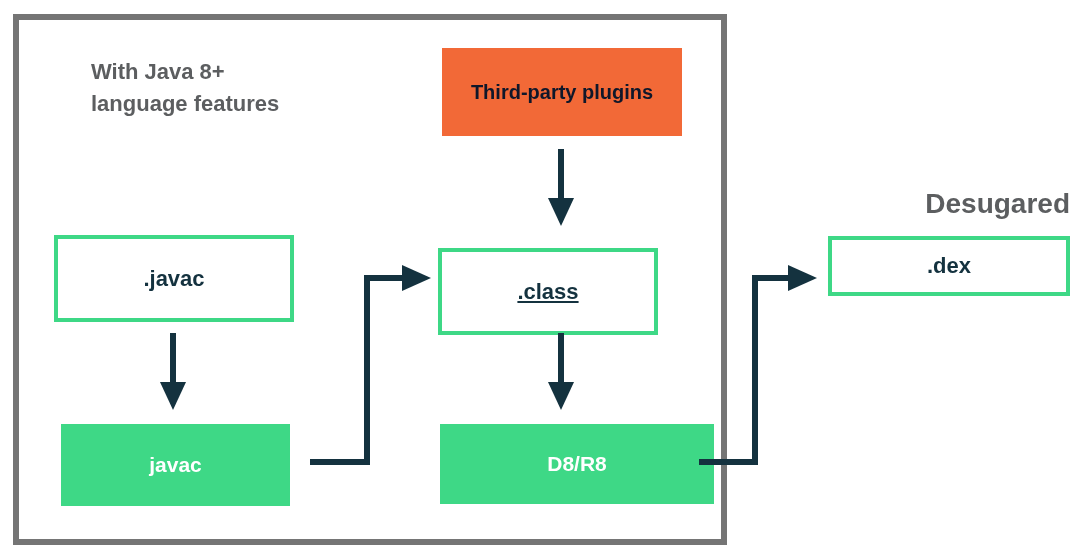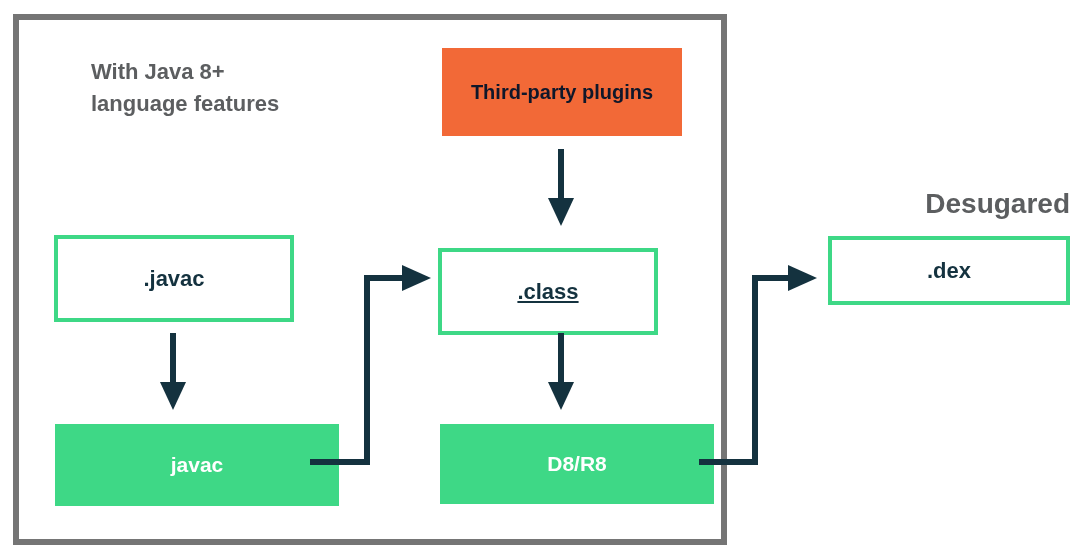--- a/index.html
+++ b/index.html
@@ -58,22 +58,22 @@
     font-size:21px;
   }
   .box.filled-orange{
     background:var(--orange);
     color:#0f172a;
     font-size:20px;
   }
   .node-third-party{left:442px;top:48px;width:240px;height:88px;}
   .node-java      {left:54px; top:235px;width:240px;height:87px;}
   .node-class     {left:438px;top:248px;width:220px;height:87px;text-decoration:underline;}
-  .node-dex       {left:828px;top:236px;width:242px;height:69px;}
-  .node-javac     {left:55px; top:424px;width:284px;height:82px;}
+  .node-dex       {left:828px;top:236px;width:242px;height:60px;}
+  .node-javac     {left:61px; top:424px;width:229px;height:82px;}
   .node-d8r8      {left:440px;top:424px;width:274px;height:80px;}
   .arrows{
     position:absolute;left:0;top:0;width:1085px;height:559px;
     pointer-events:none;
   }
   .arrow-line{stroke:var(--navy);stroke-width:6;fill:none;}
   .arrow-head{fill:var(--navy);stroke:none;}
 </style>
 </head>
 <body>

